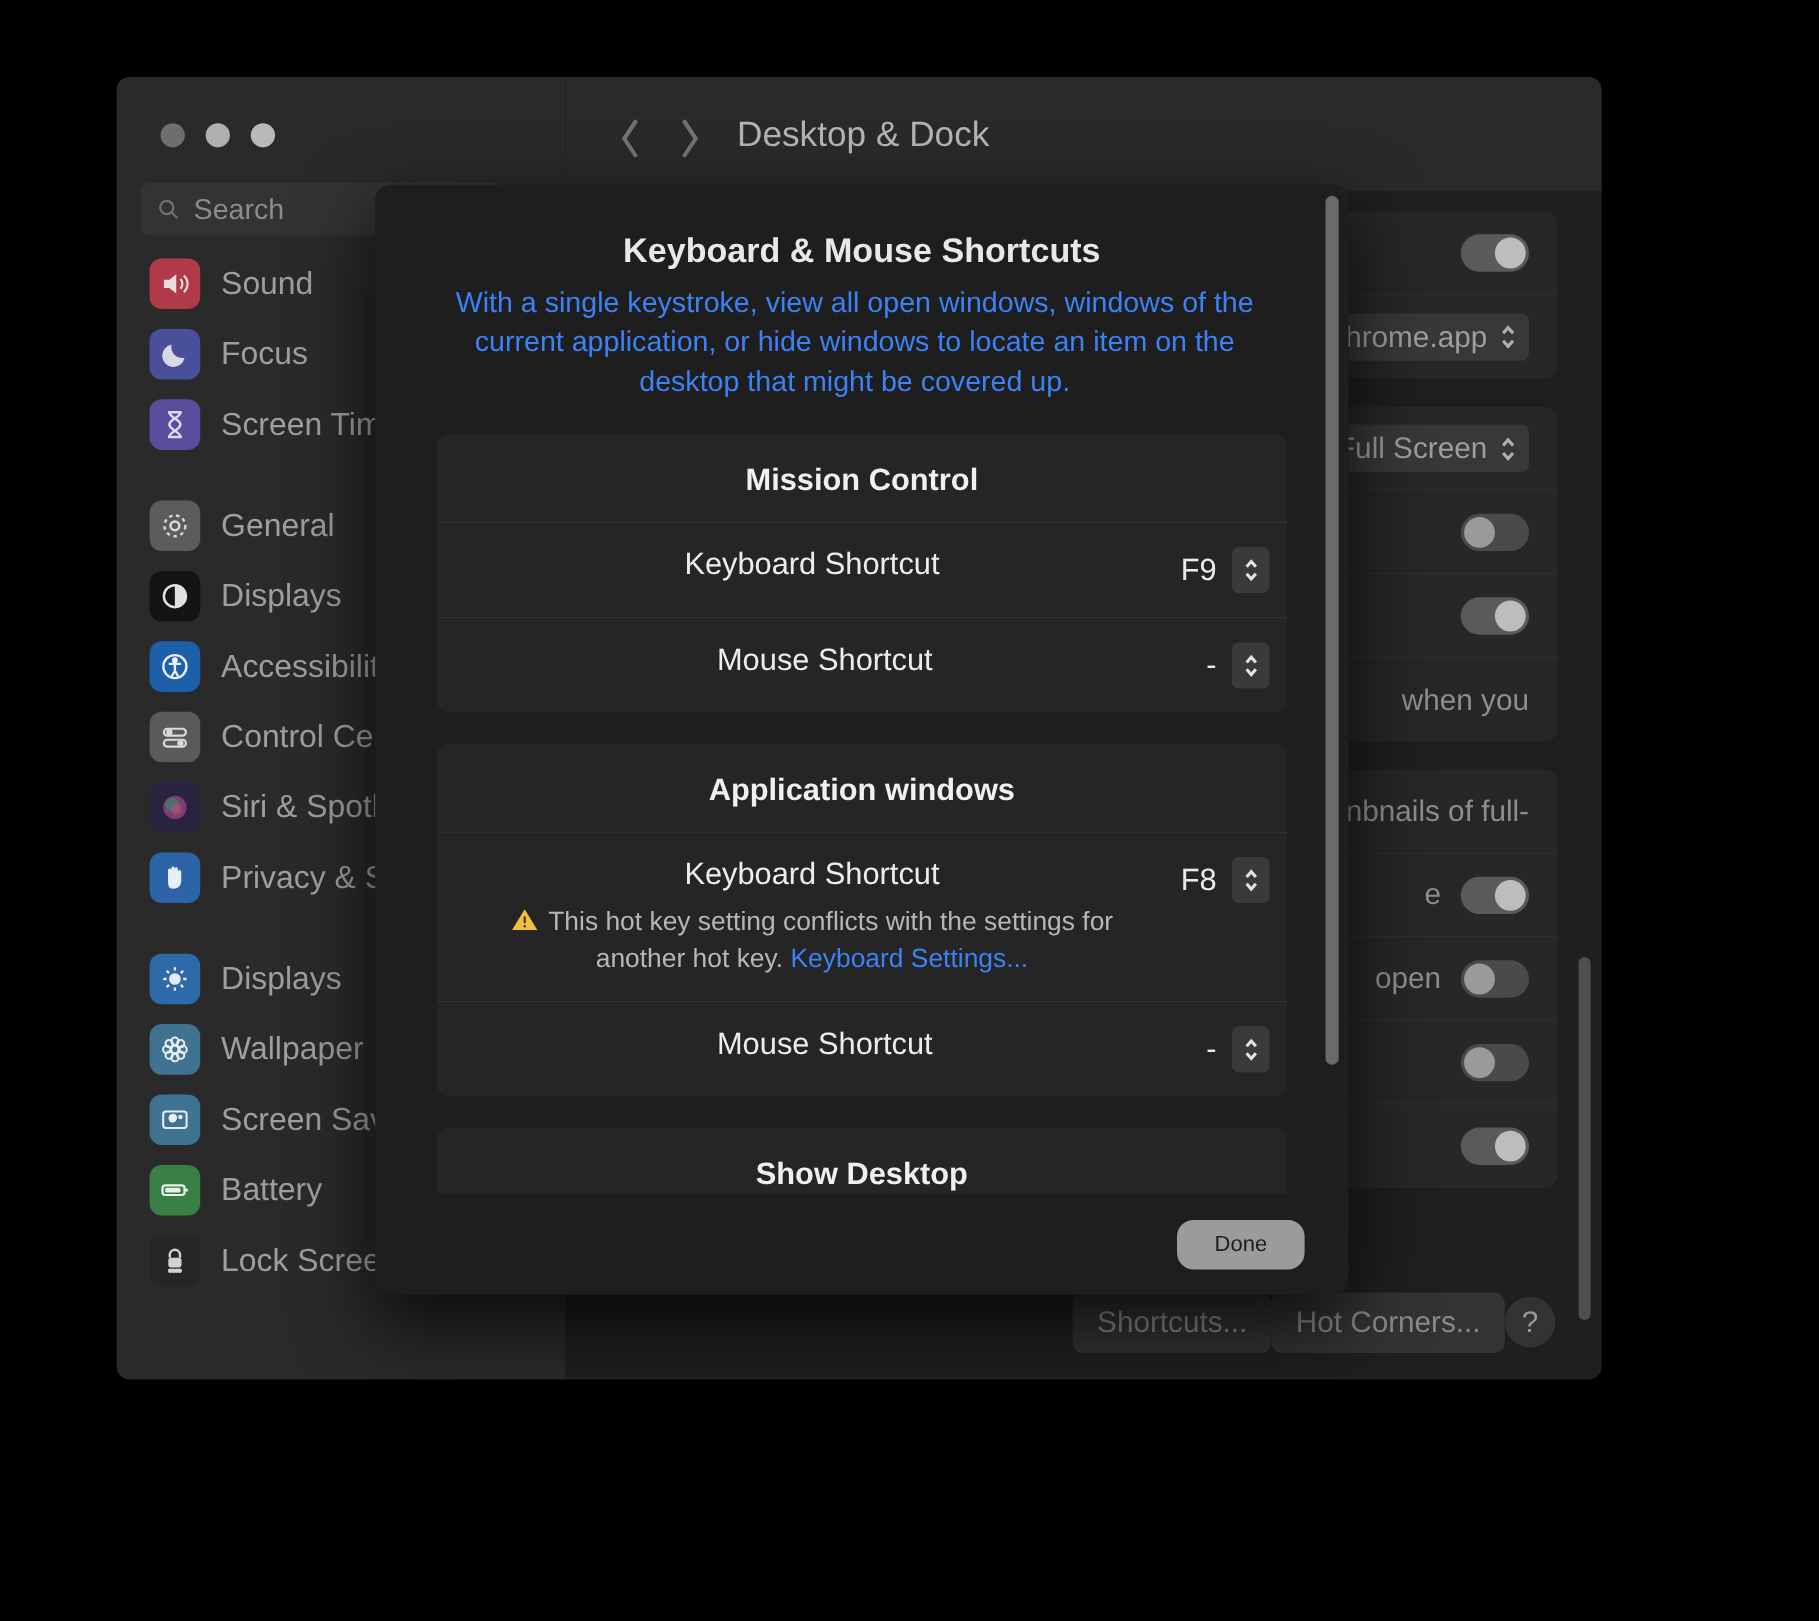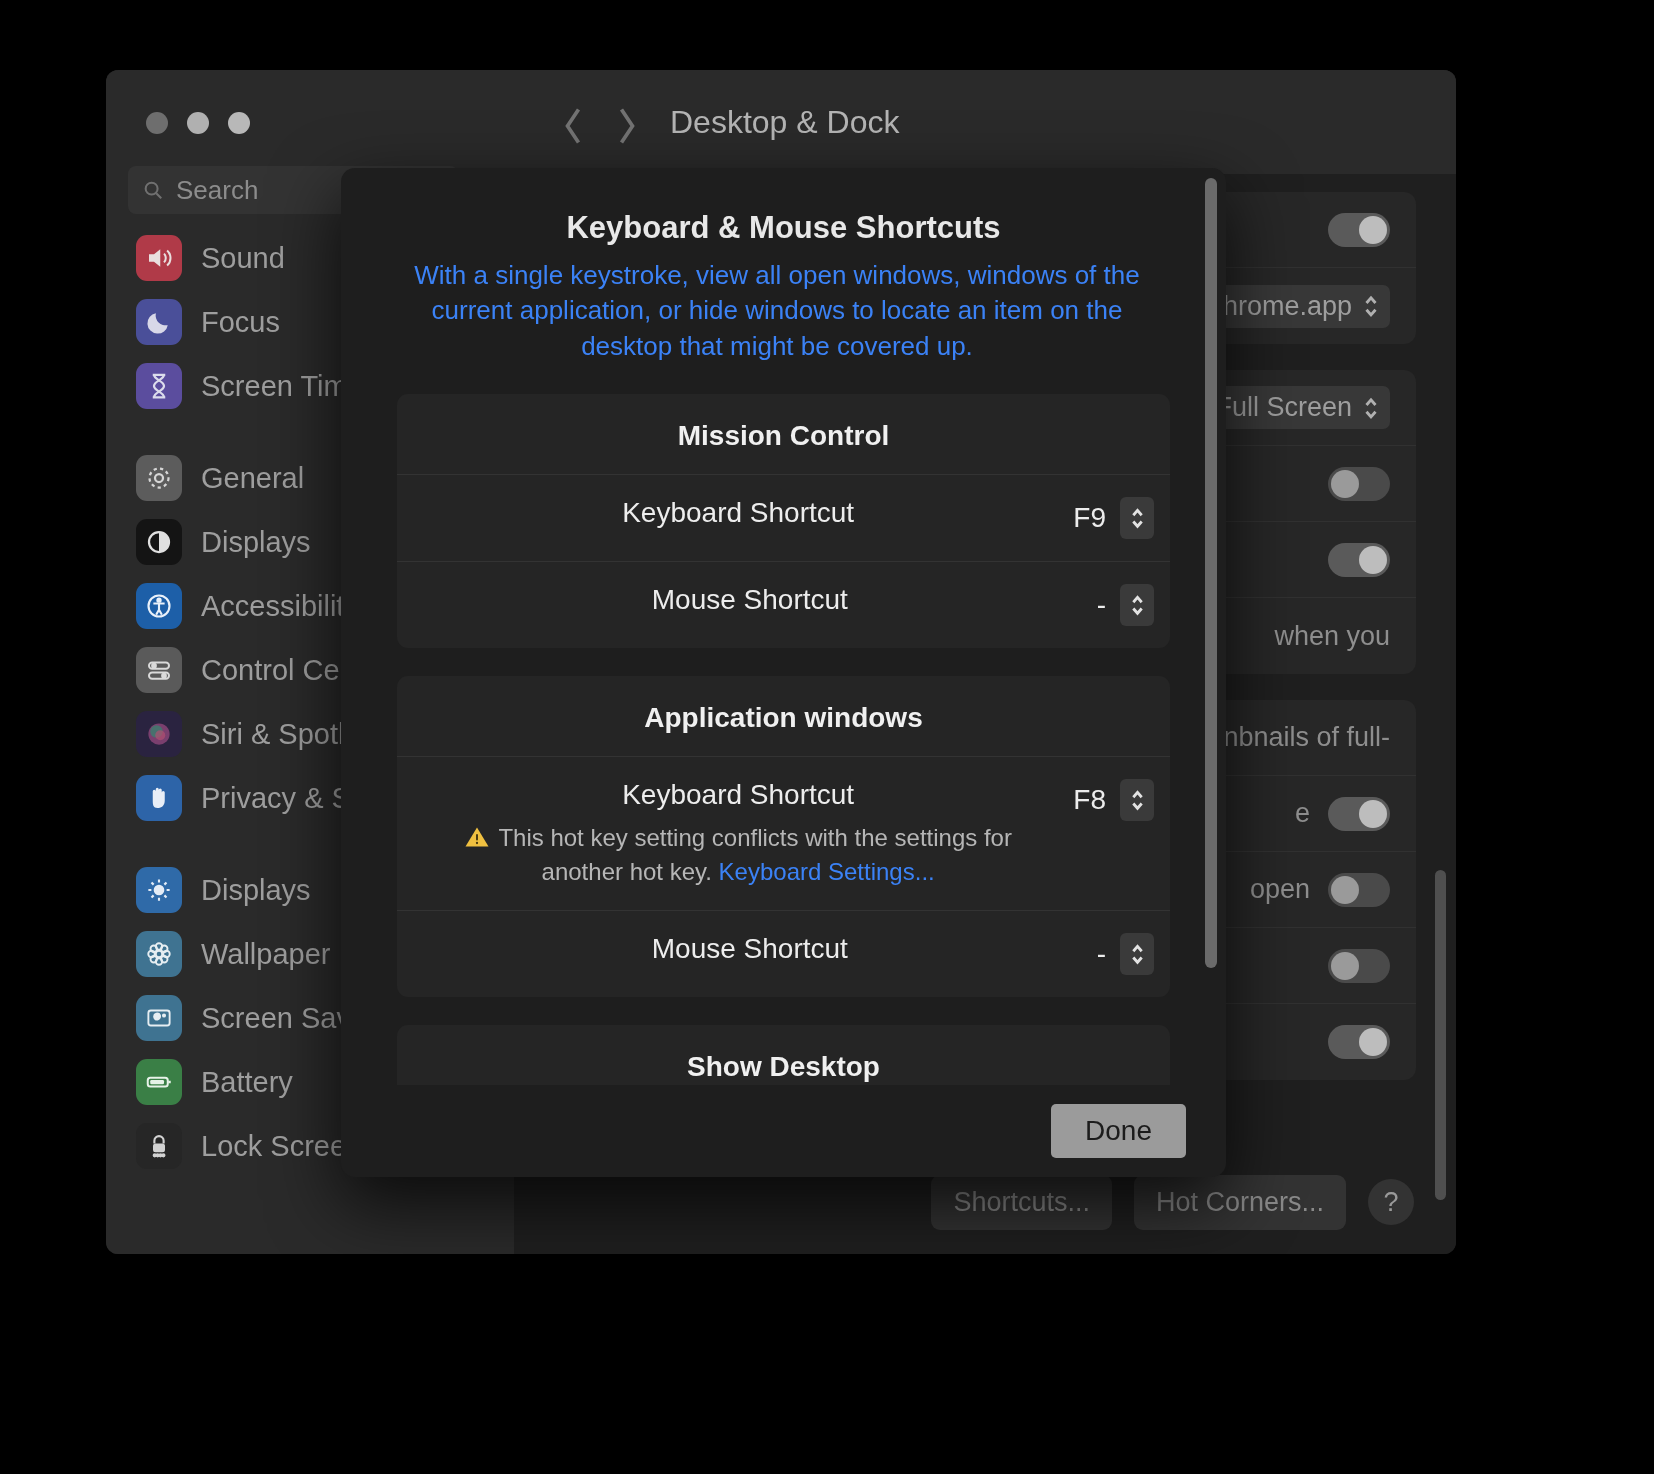--- a/index.html
+++ b/index.html
@@ -123,21 +123,21 @@
     background: #383838; border-radius: 7px;
     padding: 6px 10px 6px 14px;
   }
   .popup .pv { color: #9e9e9e; font-size: 27px; }
   .chev-ud { width: 18px; height: 30px; opacity: .8; }
 
   .bottom-bar {
     position: absolute; left: 0; right: 0; bottom: 0;
     height: 104px;
     display: flex; align-items: center; justify-content: flex-end;
-    gap: 22px; padding-right: 42px;
+    padding-right: 42px;
   }
   .gbtn {
     background: #333333; border-radius: 9px;
     padding: 12px 22px;
     color: #8a8a8a; font-size: 27px;
   }
   .help-btn {
     width: 46px; height: 46px; border-radius: 50%;
     background: #333333;
     color: #9a9a9a; font-size: 27px;
@@ -219,23 +219,23 @@
   .stepper-btn svg { width: 17px; height: 28px; }
 
   .sheet-footer {
     position: absolute; left: 0; right: 0; bottom: 0;
     height: 92px;
     display: flex; align-items: center; justify-content: flex-end;
     padding-right: 40px;
   }
   .done-btn {
     background: #9b9b9b; color: #1c1c1c;
-    font-size: 28px;
+    font-size: 20px;
     padding: 11px 34px;
-    border-radius: 5px;
+    border-radius: 15px;
   }
 
   .sheet-scrollbar {
     position: absolute; right: 9px; top: 10px;
     width: 12px; height: 790px;
     background: #6a6a6a; border-radius: 6px;
   }
 </style>
 </head>
 <body>

